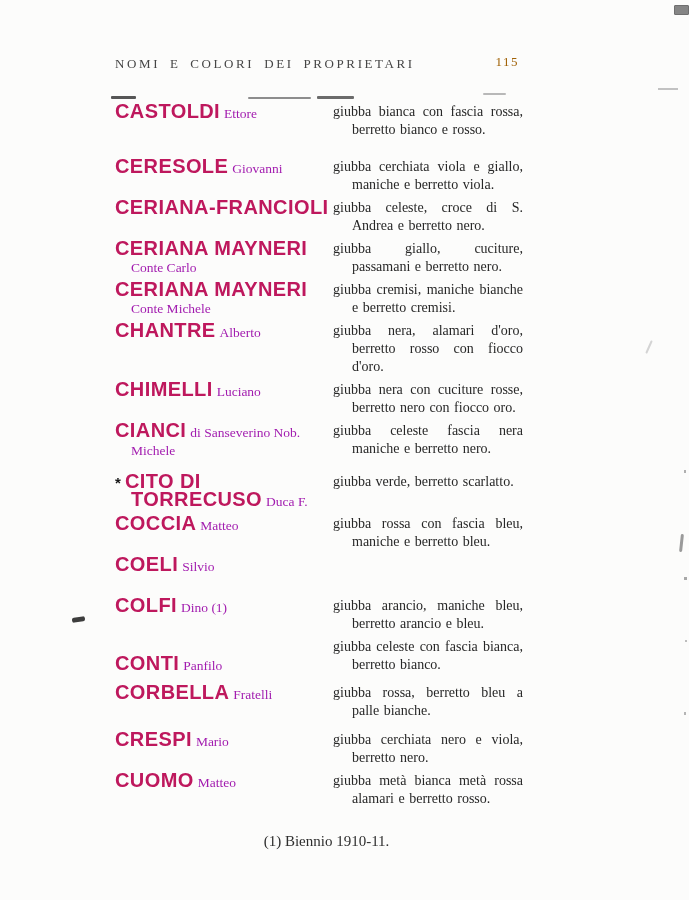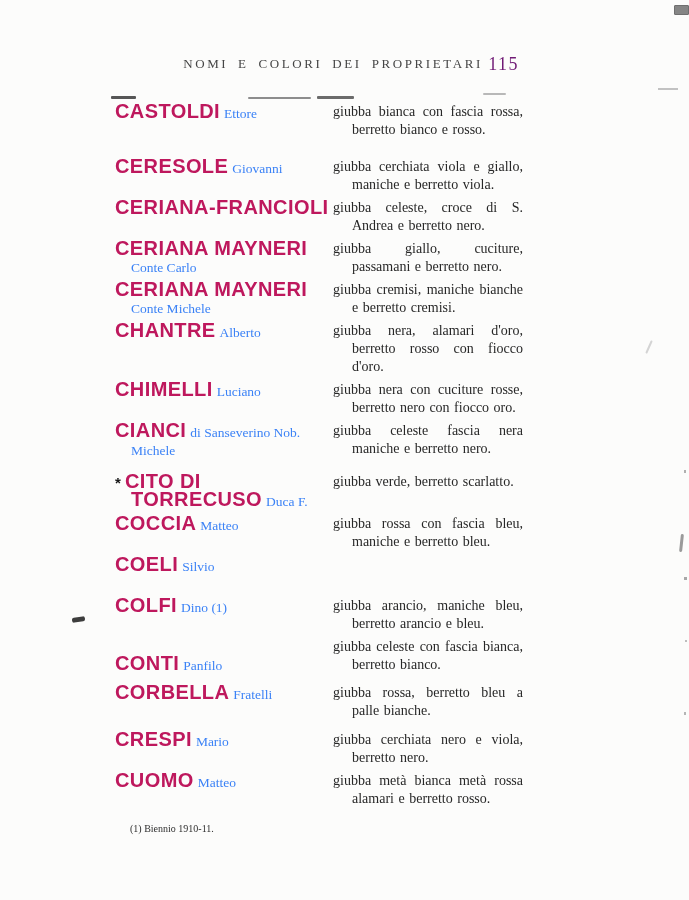--- a/index.html
+++ b/index.html
@@ -25,34 +25,34 @@
     top: 56px;
     width: 408px;
   }
   
   .header {
     position: relative;
     height: 22px;
   }
   .running-title {
     display: block;
-    text-align: right;
+    text-align: left;
     font-size: 13px;
     letter-spacing: 2.6px;
     word-spacing: 4px;
     color: #454545;
     padding-right: 40px;
   }
   .page-number {
     position: absolute;
     right: 4px;
     top: -2px;
-    font-size: 18px;
+    font-size: 13px;
     letter-spacing: 1.5px;
-    color: #701a75;
+    color: #a16207;
   }
   
   .rule-frag {
     position: absolute;
     border-radius: 1px;
   }
   .rf1 { left: -4px;  top: 40px; width: 25px; height: 3px; background: #565656; }
   .rf2 { left: 133px; top: 41px; width: 63px; height: 2px; background: #8d8d8d; }
   .rf3 { left: 202px; top: 40px; width: 37px; height: 3px; background: #6b6b6b; }
   .rf4 { left: 368px; top: 37px; width: 23px; height: 2px; background: #b8b8b8; }
@@ -86,38 +86,39 @@
   .prefix:empty { display: none; }
   .surname {
     font-family: "Liberation Sans", sans-serif;
     font-weight: 700;
     font-size: 20px;
     letter-spacing: 0.4px;
     color: #be185d;
   }
   .given {
     font-size: 13.5px;
-    color: #3b82f6;
+    color: #a21caf;
   }
   .desc-cell {
     flex: 1 1 auto;
     font-size: 14px;
     line-height: 18px;
     text-align: justify;
     padding-left: 19px;
     text-indent: -19px;
     color: #272727;
     word-spacing: 1px;
   }
   
   .footnote {
-    margin-top: 15px;
+    margin-top: 25px;
     padding-left: 15px;
-    font-size: 10px;
+    font-size: 15px;
     color: #2e2e2e;
+    text-align: center;
   }
   
   .artifact { position: absolute; }
   .a-corner   { left: 674px; top: 5px;  width: 13px; height: 8px; background: #858585; border: 1px solid #6f6f6f; border-radius: 1px; }
   .a-rulefrag { left: 658px; top: 88px; width: 20px; height: 2px; background: #c2c2c2; }
   .a-inkdash  { left: 72px;  top: 617px; width: 13px; height: 5px; background: #3d3d3d; border-radius: 2px; transform: rotate(-8deg); }
   .a-vdash    { left: 680px; top: 534px; width: 3px;  height: 18px; background: #9a9a9a; transform: rotate(6deg); border-radius: 2px; }
   .a-dot1 { left: 684px; top: 470px; width: 2px; height: 3px; background: #b0b0b0; }
   .a-dot2 { left: 684px; top: 577px; width: 3px; height: 3px; background: #a8a8a8; }
   .a-dot3 { left: 685px; top: 640px; width: 2px; height: 2px; background: #bdbdbd; }

